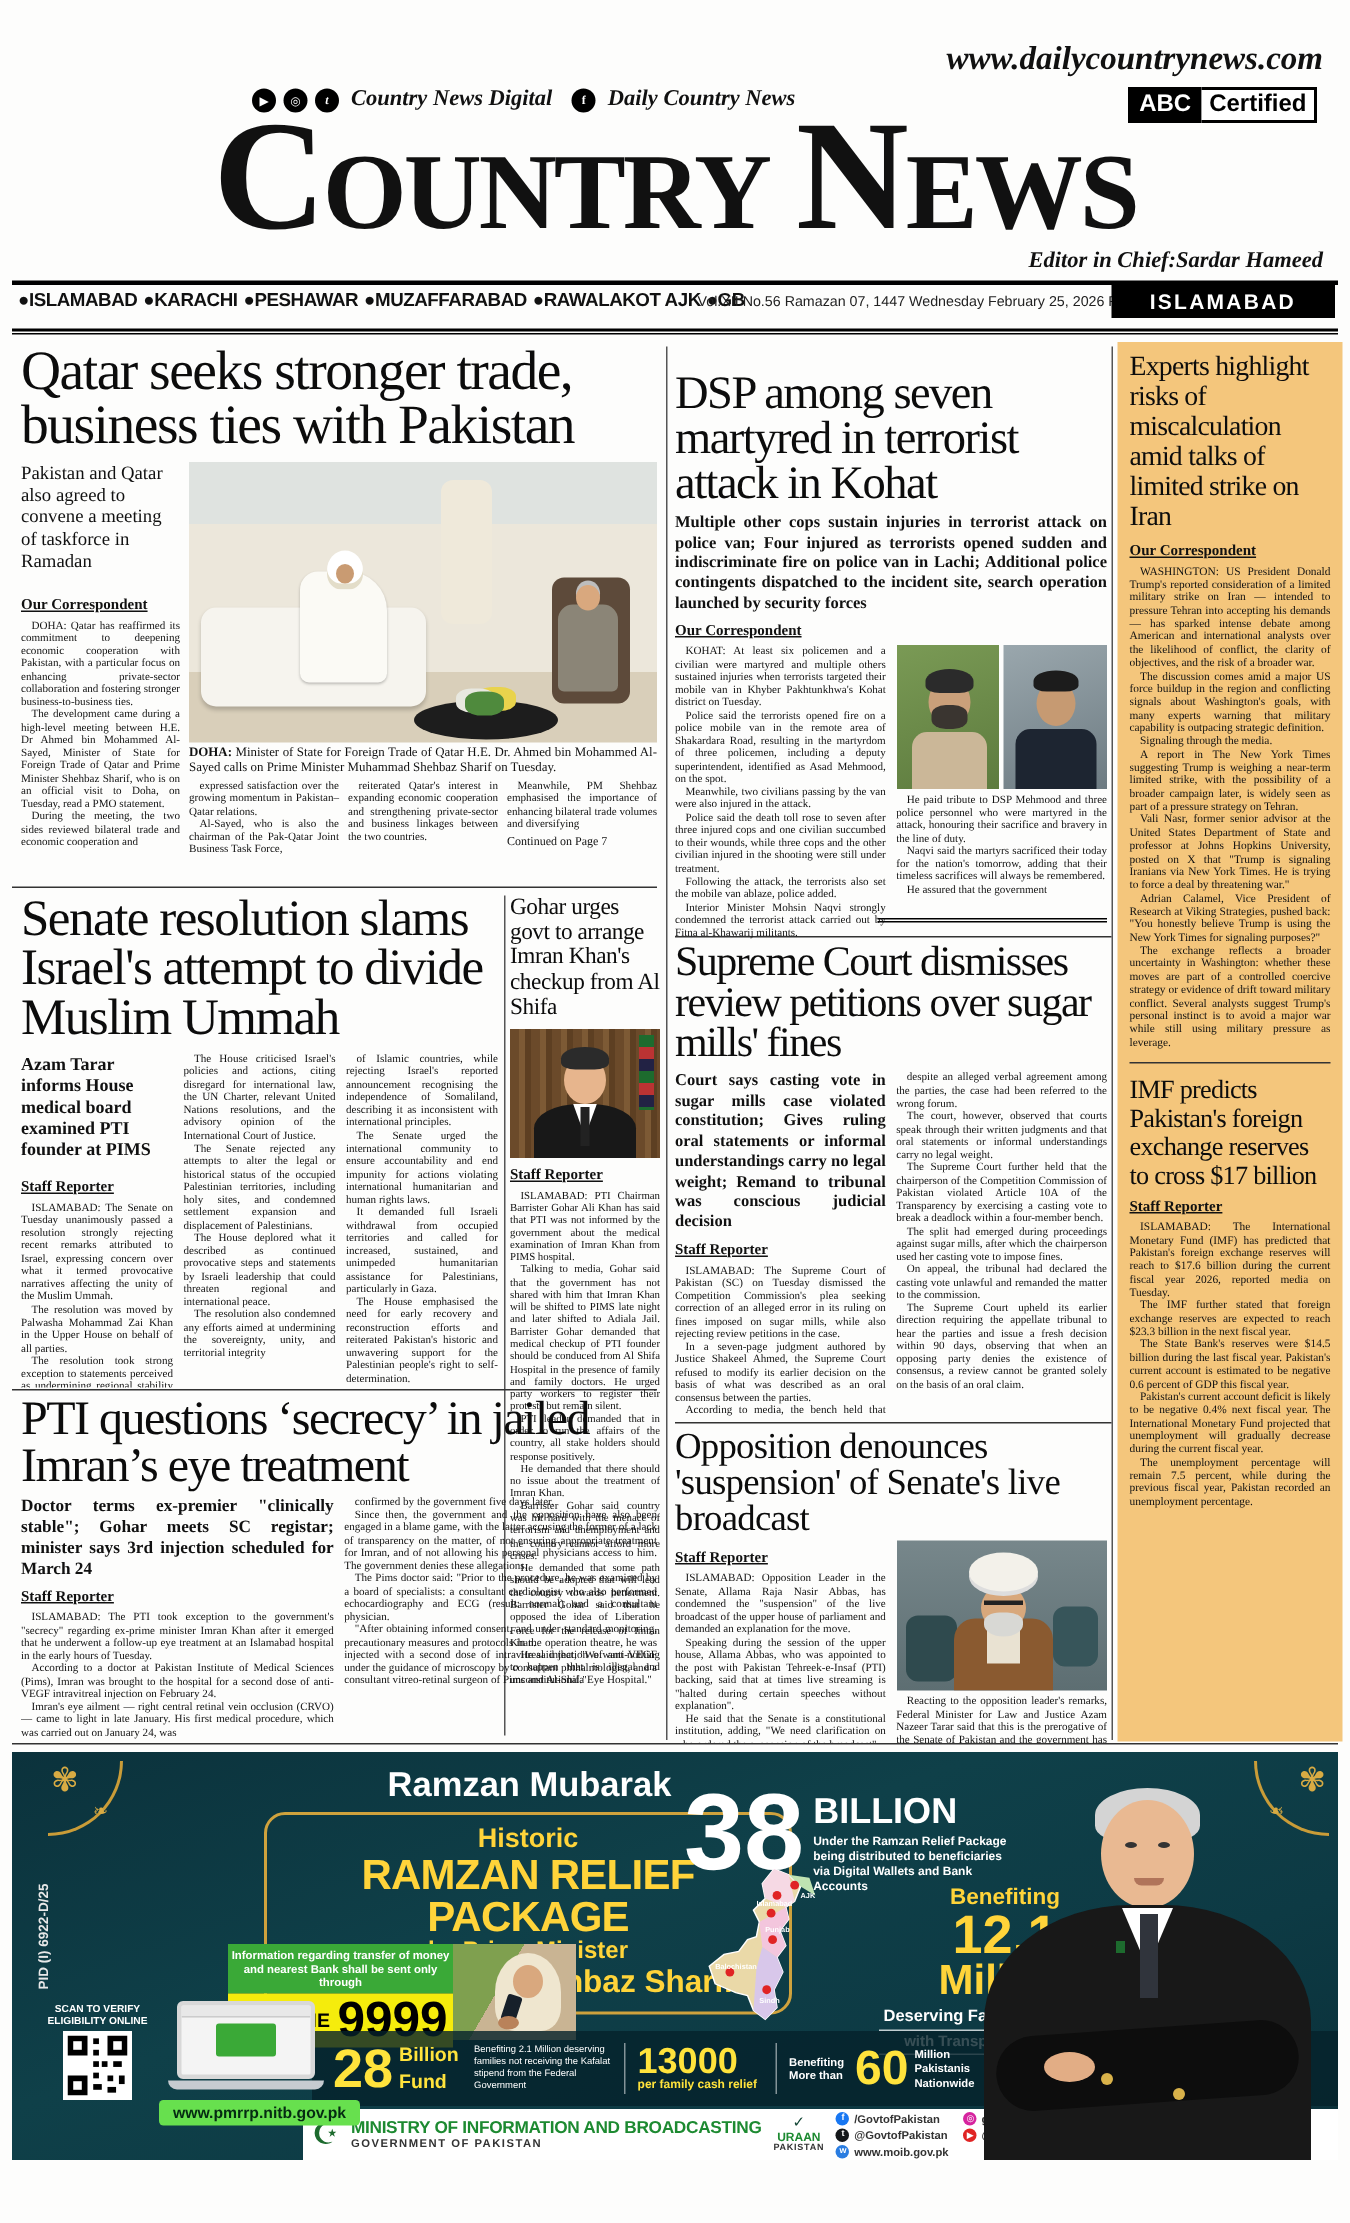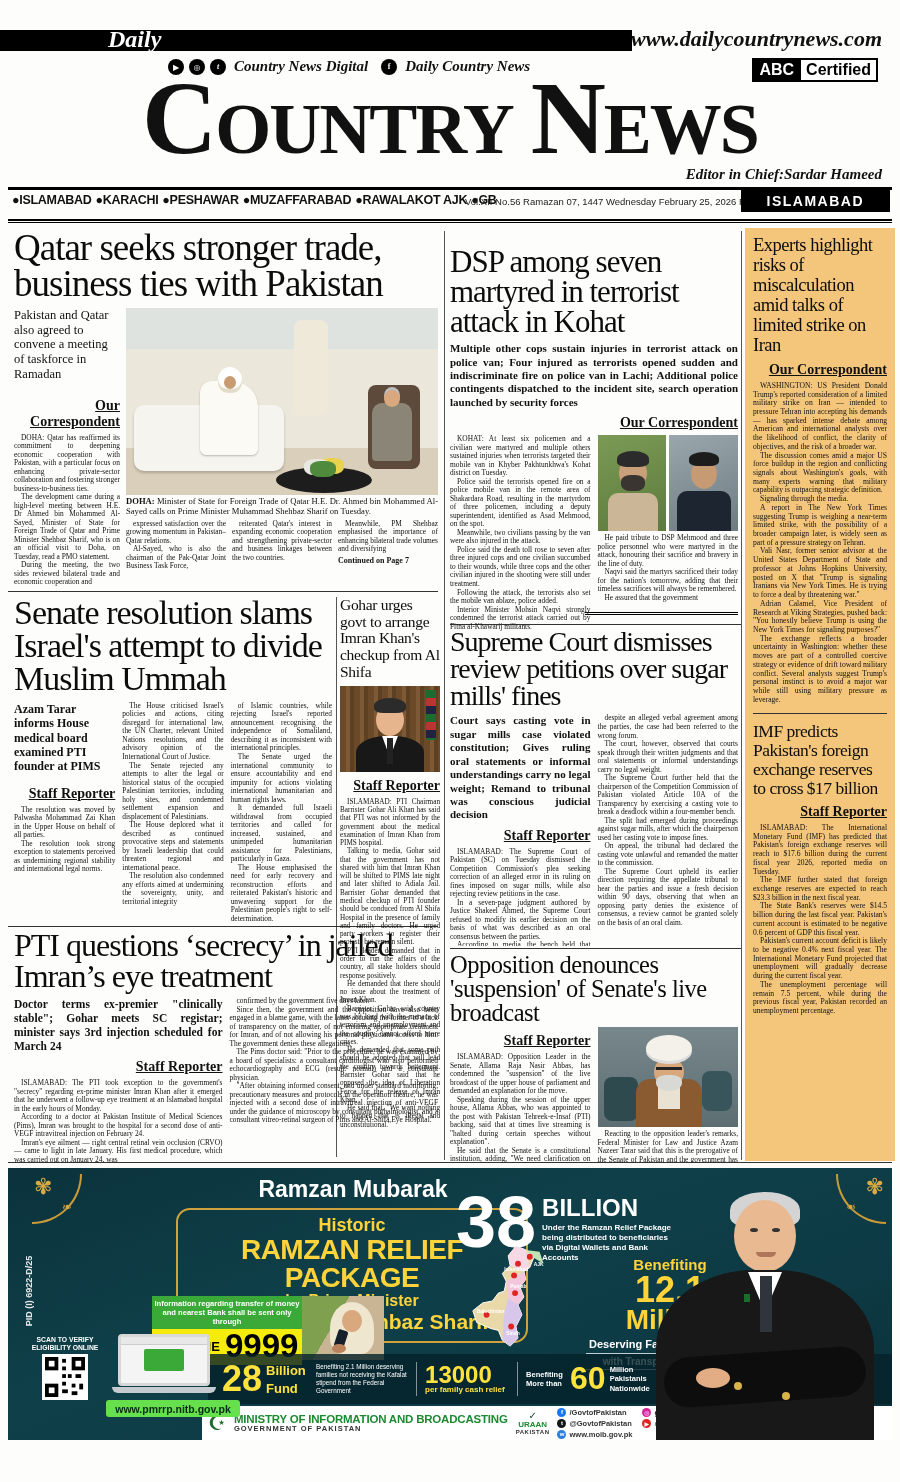--- a/index.html
+++ b/index.html
@@ -35,24 +35,24 @@
 
   
   #content { position:absolute; left:0; top:225px; width:900px; height:940px; }
   .vrule { position:absolute; width:1px; background:#555; }
   .hrule { position:absolute; height:1px; background:#333; }
   .hrule-bold { position:absolute; height:3px; border-top:1.5px solid #000; border-bottom:1px solid #000; }
 
   .article { position:absolute; overflow:hidden; }
   .headline { font-weight:normal; letter-spacing:-1px; line-height:0.97; color:#0c0c0c; }
   .standfirst { font-weight:bold; text-align:justify; line-height:1.22; }
-  .byline { font-weight:bold; font-size:14px; text-decoration:underline; margin:6px 0 4px;text-align:right; }
+  .byline { font-weight:bold; font-size:10px; text-decoration:underline; margin:6px 0 4px; }
   .body { font-size:7.4px; line-height:1.15; text-align:justify; }
   .body p { text-indent:7px; margin:0; }
-  .continued { font-weight:bold; font-size:8px; margin-top:2px; }
+  .continued { font-weight:normal; font-size:8px; margin-top:2px; }
   .caption { font-size:8.6px; line-height:1.15; margin-top:2px; text-align:justify; }
   .caption b { font-weight:bold; }
   .cols { display:flex; gap:7px; }
   .cols > div { flex:1; min-width:0; }
 
   
   .photo { position:relative; overflow:hidden; background:#ddd; }
   .ph-abs { position:absolute; }
 
   
@@ -176,23 +176,20 @@
   .suit { position:absolute; background:#181818; border-radius:45% 45% 0 0; }
   .shirt { position:absolute; background:#fff; }
   .tie { position:absolute; background:#222; }
 </style>
 </head>
 <body>
 
 <div id="page">
 
   <div id="masthead">
-    <div class="topbar">
-      <div class="daily">Daily</div>
-    </div>
     <div class="website">www.dailycountrynews.com</div>
 
     <div class="social-row">
       <span class="icircle">▶</span>
       <span class="icircle">◎</span>
       <span class="icircle">
           <i>t</i>
         </span>
       <span class="soclabel">Country News Digital</span>
       <span class="icircle">f</span>
@@ -332,20 +329,21 @@
         </div>
     </div>
 
     <div class="article" id="senate">
       <div class="headline">Senate resolution slams Israel's attempt to divide Muslim Ummah</div>
       <div class="cols">
         <div>
           <div class="sn-sub">Azam Tarar informs House medical board examined PTI founder at PIMS</div>
           <div class="byline" style="margin-top:12px;">Staff Reporter</div>
           <div class="body">
+              <p>ISLAMABAD: The Senate on Tuesday unanimously passed a resolution strongly rejecting recent remarks attributed to Israel, expressing concern over what it termed provocative narratives affecting the unity of the Muslim Ummah.</p>
               <p>The resolution was moved by Palwasha Mohammad Zai Khan in the Upper House on behalf of all parties.</p>
               <p>The resolution took strong exception to statements perceived as undermining regional stability and international legal norms.</p>
             </div>
         </div>
         <div class="body">
             <p>The House criticised Israel's policies and actions, citing disregard for international law, the UN Charter, relevant United Nations resolutions, and the advisory opinion of the International Court of Justice.</p>
             <p>The Senate rejected any attempts to alter the legal or historical status of the occupied Palestinian territories, including holy sites, and condemned settlement expansion and displacement of Palestinians.</p>
             <p>The House deplored what it described as continued provocative steps and statements by Israeli leadership that could threaten regional and international peace.</p>
             <p>The resolution also condemned any efforts aimed at undermining the sovereignty, unity, and territorial integrity</p>
           </div>
@@ -403,21 +401,21 @@
       </div>
     </div>
 
     <div class="article" id="pti">
       <div class="headline">PTI questions ‘secrecy’ in jailed Imran’s eye treatment</div>
       <div class="cols">
         <div>
           <div class="standfirst">Doctor terms ex-premier "clinically stable"; Gohar meets SC registar; minister says 3rd injection scheduled for March 24</div>
           <div class="byline">Staff Reporter</div>
           <div class="body">
-              <p>ISLAMABAD: The PTI took exception to the government's "secrecy" regarding ex-prime minister Imran Khan after it emerged that he underwent a follow-up eye treatment at an Islamabad hospital in the early hours of Monday.</p>
+              <p>ISLAMABAD: The PTI took exception to the government's "secrecy" regarding ex-prime minister Imran Khan after it emerged that he underwent a follow-up eye treatment at an Islamabad hospital in the early hours of Tuesday.</p>
               <p>According to a doctor at Pakistan Institute of Medical Sciences (Pims), Imran was brought to the hospital for a second dose of anti-VEGF intravitreal injection on February 24.</p>
               <p>Imran's eye ailment — right central retinal vein occlusion (CRVO) — came to light in late January. His first medical procedure, which was carried out on January 24, was</p>
             </div>
         </div>
         <div class="body">
             <p>confirmed by the government five days later.</p>
             <p>Since then, the government and the opposition have also been engaged in a blame game, with the latter accusing the former of a lack of transparency on the matter, of not ensuring appropriate treatment for Imran, and of not allowing his personal physicians access to him. The government denies these allegations.</p>
             <p>The Pims doctor said: "Prior to the procedure, he was examined by a board of specialists: a consultant cardiologist who also performed echocardiography and ECG (result: normal) and a consultant physician.</p>
             <p>"After obtaining informed consent, and under standard monitoring, precautionary measures and protocols in the operation theatre, he was injected with a second dose of intravitreal injection of anti-VEGF under the guidance of microscopy by consultant phthalmologist, and a consultant vitreo-retinal surgeon of Pims and Al-Shifa Eye Hospital."</p>
           </div>

